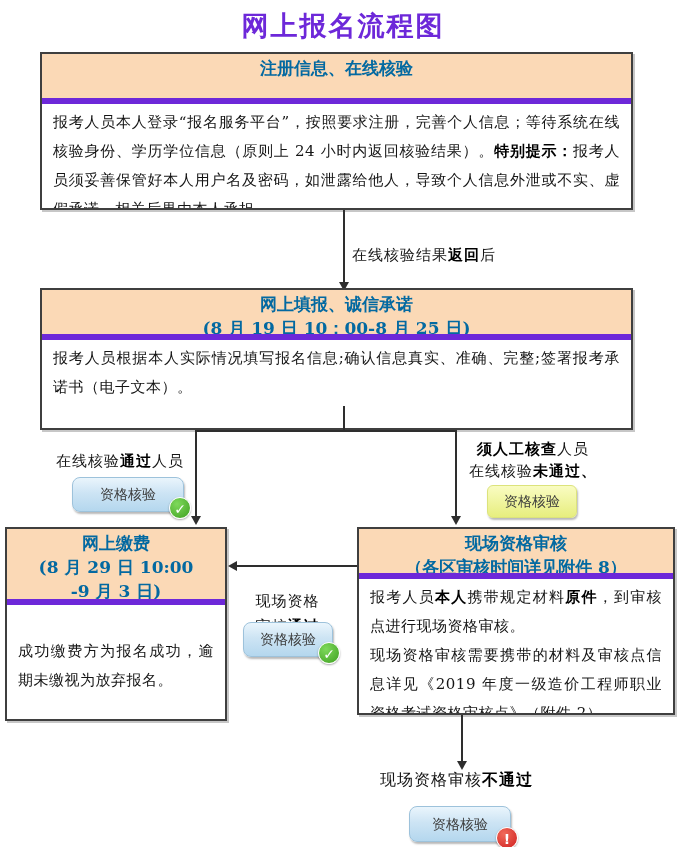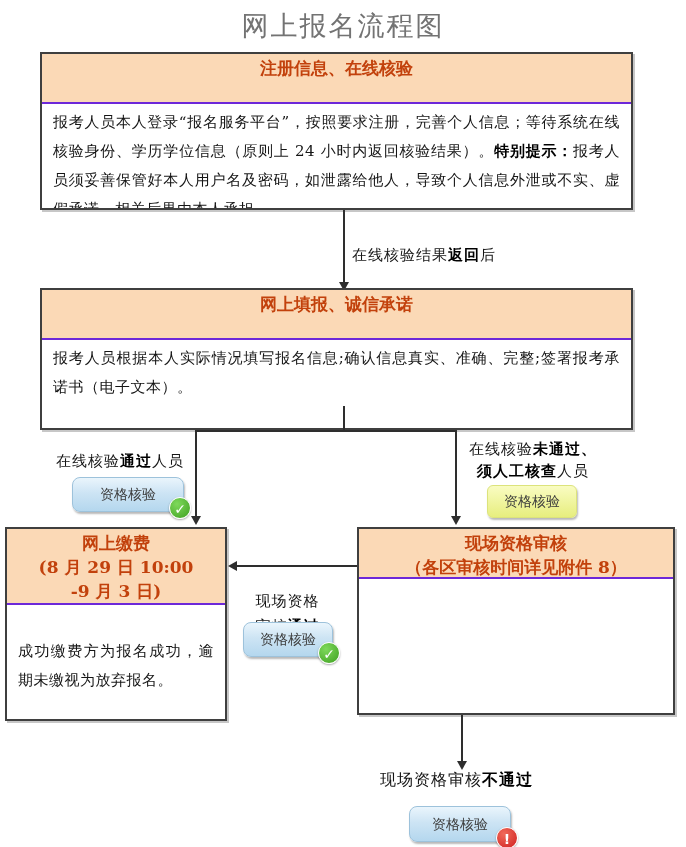--- a/index.html
+++ b/index.html
@@ -2,31 +2,31 @@
 <html style="--peach: #fbd9b6; --line: #2e2e2e; --btn-blue-top: #eaf5fc; --btn-blue-bottom: #b4d7ee; --btn-yellow-top: #f9fcc2; --btn-yellow-bottom: #e7ee7e; --badge-green: #3fa021; --badge-red: #d01f1f;"><head>
 <meta charset="utf-8">
 <style>
   html,body{margin:0;padding:0;background:#ffffff;}
   .canvas{
     position:relative;width:686px;height:847px;margin:0 auto;background:#fff;
     font-family:"DejaVu Serif","Liberation Serif",serif;color:#111;overflow:hidden;
   }
   .title{
     position:absolute;top:8px;left:0;width:100%;text-align:center;
-    font-size:27px;font-weight:normal;letter-spacing:2px;
-    font-family:"DejaVu Sans","Liberation Sans",sans-serif;color:#737373;
+    font-size:27px;font-weight:bold;letter-spacing:2px;
+    font-family:"DejaVu Sans","Liberation Sans",sans-serif;color:#6d28d9;
   }
   .fbox{
     position:absolute;box-sizing:border-box;border:2px solid #3f3f3f;background:#fff;
     box-shadow:2px 2px 0 rgba(0,0,0,0.22);
   }
   .fbox .hd{
     box-sizing:border-box;width:100%;background:var(--peach,#fbd9b6);
-    border-bottom:2px solid #6d28d9;text-align:center;font-weight:bold;
-    font-size:17px;line-height:24px;padding-top:2px;overflow:hidden;color:#c2410c;
+    border-bottom:6px solid #6d28d9;text-align:center;font-weight:bold;
+    font-size:17px;line-height:24px;padding-top:2px;overflow:hidden;color:#0369a1;
   }
   .fbox .bd{
     box-sizing:border-box;width:100%;padding:4px 11px;font-size:15px;line-height:29px;
     text-align:justify;letter-spacing:0.5px;overflow:hidden;color:#151515;
   }
   .vline{position:absolute;width:1.5px;background:var(--line,#2e2e2e);}
   .hline{position:absolute;height:1.5px;background:var(--line,#2e2e2e);}
   .ah-down{position:absolute;width:0;height:0;border-left:5px solid transparent;border-right:5px solid transparent;border-top:9px solid var(--line,#2e2e2e);}
   .ah-left{position:absolute;width:0;height:0;border-top:5px solid transparent;border-bottom:5px solid transparent;border-right:9px solid var(--line,#2e2e2e);}
   .lbl{position:absolute;font-size:15px;letter-spacing:1px;color:#151515;white-space:nowrap;}
@@ -72,20 +72,21 @@
 
   <div class="vline" style="left:343px;top:210px;height:74px;"></div>
   <div class="ah-down" style="left:339px;top:282px;"></div>
   <div class="lbl" style="left:352px;top:246px;">
     <span>在线核验结果</span><b>返回</b><span>后</span>
   </div>
 
   <div class="fbox" style="left:40px;top:288px;width:593px;height:142px;">
     <div class="hd" style="height:50px;">
       <div>网上填报、诚信承诺</div>
+      <div>(8 月 19 日 10：00-8 月 25 日)</div>
     </div>
     <div class="bd" style="height:60px;">
       <span>报考人员根据本人实际情况填写报名信息;确认信息真实、准确、完整;签署报考承诺书（电子文本）。</span>
     </div>
   </div>
 
   <div class="vline" style="left:343px;top:406px;height:25px;"></div>
   <div class="hline" style="left:195px;top:430px;width:261px;"></div>
   <div class="vline" style="left:195px;top:430px;height:88px;"></div>
   <div class="ah-down" style="left:191px;top:516px;"></div>
@@ -95,24 +96,24 @@
   <div class="lbl" style="left:40px;top:452px;width:160px;text-align:center;">
     <span>在线核验</span><b>通过</b><span>人员</span>
   </div>
   <div class="btn btn-blue" style="left:72px;top:477px;width:112px;height:35px;line-height:33px;">
     <span>资格核验</span>
     <span class="badge badge-green">✓</span>
   </div>
 
   <div class="lbl center" style="left:448px;top:438px;width:170px;">
     <div>
-      <span>在线核验</span><b>未通过、</b>
+      <b>须人工核查</b><span>人员</span>
     </div>
     <div>
-      <b>须人工核查</b><span>人员</span>
+      <span>在线核验</span><b>未通过、</b>
     </div>
   </div>
   <div class="btn btn-yellow" style="left:487px;top:485px;width:90px;height:33px;line-height:31px;">
     <span>资格核验</span>
   </div>
 
   <div class="fbox" style="left:5px;top:527px;width:222px;height:194px;">
     <div class="hd" style="height:76px;">
       <div>网上缴费</div>
       <div>(8 月 29 日 10:00</div>
@@ -120,20 +121,24 @@
     </div>
     <div class="bd" style="height:146px;padding-top:32px;">
       <span>成功缴费方为报名成功，逾期未缴视为放弃报名。</span>
     </div>
   </div>
 
   <div class="fbox" style="left:357px;top:527px;width:318px;height:188px;">
     <div class="hd" style="height:50px;">
       <div>现场资格审核</div>
       <div>（各区审核时间详见附件 8）</div>
+    </div>
+    <div class="bd" style="height:134px;">
+      <span>报考人员</span><b>本人</b><span>携带规定材料</span><b>原件</b><span>，到审核点进行现场资格审核。</span><br>
+      <span>现场资格审核需要携带的材料及审核点信息详见《2019 年度一级造价工程师职业资格考试资格审核点》（附件 2）。</span>
     </div>
   </div>
 
   <div class="hline" style="left:236px;top:565px;width:121px;"></div>
   <div class="ah-left" style="left:228px;top:561px;"></div>
   <div class="lbl center" style="left:240px;top:577px;width:95px;line-height:25px;margin-top:12px;">
     <div><span>现场资格</span></div>
     <div><span>审核</span><b>通过</b></div>
   </div>
   <div class="btn btn-blue" style="left:243px;top:622px;width:90px;height:35px;line-height:33px;">

